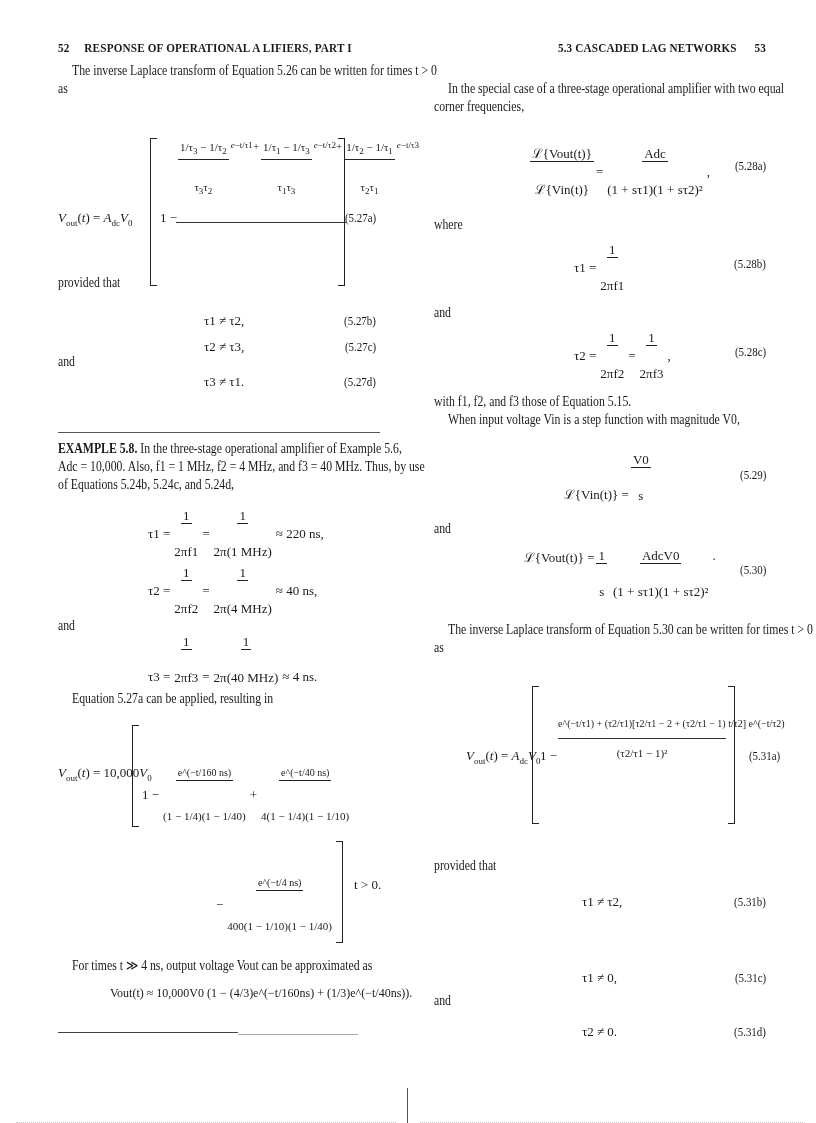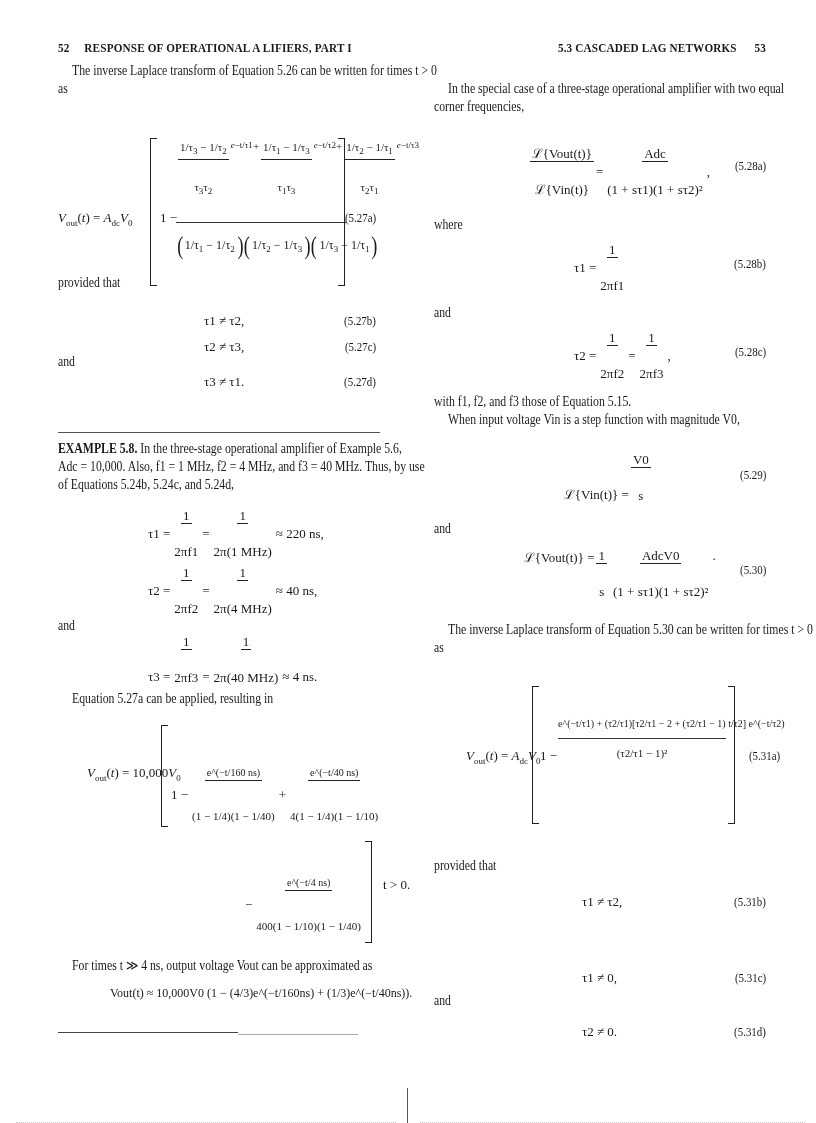--- a/index.html
+++ b/index.html
@@ -57,23 +57,20 @@
           <sup>−t/τ2</sup>
         <span>+</span>
         <span class="frac">
             <span class="num">1/τ<sub>2</sub> − 1/τ<sub>1</sub></span>
             <span>τ<sub>2</sub>τ<sub>1</sub></span>
           </span>
           <i style="font-size:9px;">e</i>
           <sup>−t/τ3</sup>
       </div>
       <div class="rule" style="margin-top:2px;"></div>
-      <div class="m" style="text-align:center;margin-top:10px;font-size:12px;">
-        <span class="paren">(</span>1/τ<sub>1</sub> − 1/τ<sub>2</sub><span class="paren">)(</span>1/τ<sub>2</sub> − 1/τ<sub>3</sub><span class="paren">)(</span>1/τ<sub>3</sub> − 1/τ<sub>1</sub><span class="paren">)</span>
-      </div>
     </div>
     <div class="abs br-r" style="left:280px;top:0;height:146px;"></div>
     <div class="abs eqno" style="right:0;top:72px;">(5.27a)</div>
   </div>
 
   <div class="abs txt" style="left:58px;top:274px;">provided that</div>
 
   <div class="abs m" style="left:204px;top:313px;">τ1 ≠ τ2,</div>
   <div class="abs eqno" style="right:440px;top:313px;">(5.27b)</div>
   <div class="abs m" style="left:204px;top:339px;">τ2 ≠ τ3,</div>
@@ -124,21 +121,21 @@
       </span>=
     <span class="frac">
         <span class="num">1</span>
         <span>2π(40 MHz)</span>
       </span>
     <span>≈ 4 ns.</span>
   </div>
 
   <div class="abs txt" style="left:72px;top:690px;">Equation 5.27a can be applied, resulting in</div>
 
-  <div class="abs" style="left:58px;top:725px;width:322px;height:220px;margin-left:29px;">
+  <div class="abs" style="left:58px;top:725px;width:322px;height:220px;">
     <div class="abs m" style="left:0;top:40px;"><i>V</i><sub>out</sub>(<i>t</i>) = 10,000<i>V</i><sub>0</sub></div>
     <div class="abs br-l" style="left:74px;top:0;height:100px;"></div>
     <div class="abs m" style="left:84px;top:40px;display:flex;align-items:center;">1 −
       <span class="frac">
           <span class="num" style="font-size:10px;">e^(−t/160 ns)</span>
           <span style="font-size:11px;padding-top:8px;">(1 − 1/4)(1 − 1/40)</span>
         </span>
       +
       <span class="frac">
           <span class="num" style="font-size:10px;">e^(−t/40 ns)</span>

